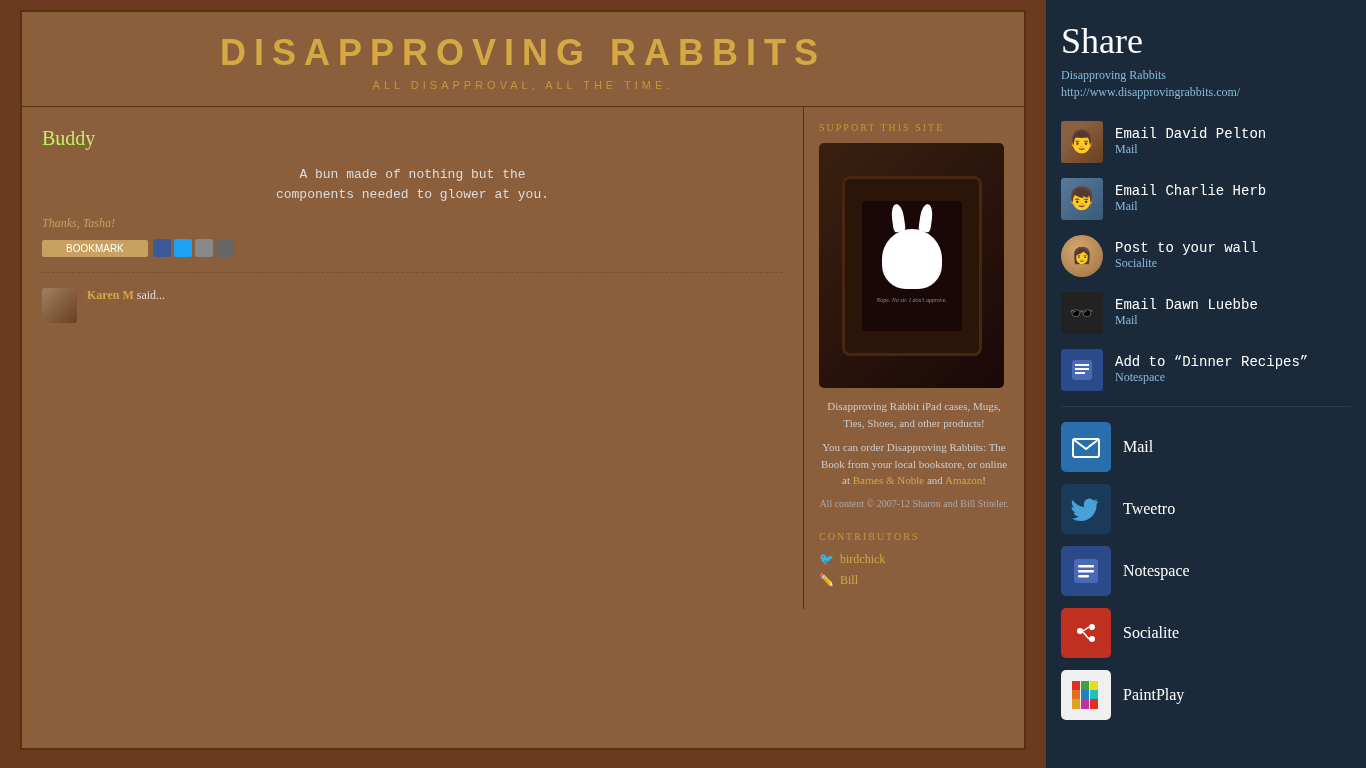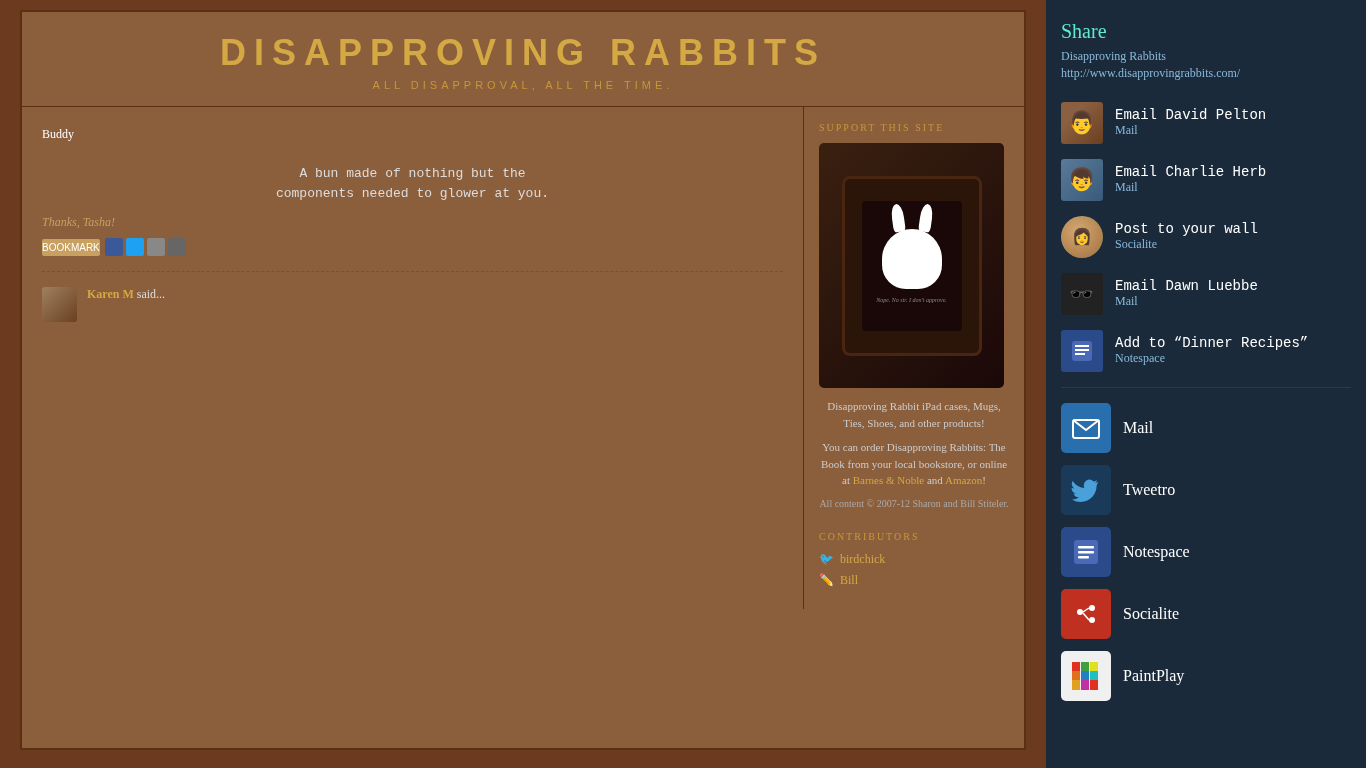--- a/index.html
+++ b/index.html
@@ -64,23 +64,23 @@
 
     .post-date {
       font-size: 10px;
       letter-spacing: 2px;
       color: #c8963a;
       text-transform: uppercase;
       margin-bottom: 8px;
     }
 
     .post-title {
-      font-size: 12px;
-      color: #ffffff;
-      margin-bottom: 22px;
+      font-size: 20px;
+      color: #bef264;
+      margin-bottom: 15px;
     }
 
     .post-image-container {
       text-align: center;
       margin-bottom: 12px;
     }
 
     .post-image {
       width: 320px;
       height: 310px;
@@ -178,21 +178,21 @@
       display: flex;
       align-items: center;
       gap: 5px;
       margin-bottom: 15px;
     }
 
     .bookmark-btn {
       background: #c8a060;
       color: white;
       border: none;
-      padding: 3px 0;
+      padding: 3px 24px;
       font-size: 10px;
       cursor: pointer;
       border-radius: 2px;
     }
 
     .social-icons-row {
       display: flex;
       gap: 3px;
     }
 
@@ -389,23 +389,23 @@
 
     
     .share-panel {
       width: 320px;
       background: #1a2a3a;
       padding: 20px 15px;
       flex-shrink: 0;
     }
 
     .share-title {
-      font-size: 20px;
+      font-size: 36px;
       font-weight: 300;
-      color: #5eead4;
+      color: #ffffff;
       margin-bottom: 5px;
     }
 
     .share-url {
       font-size: 12px;
       color: #8abadc;
       margin-bottom: 20px;
       line-height: 1.4;
     }
 

